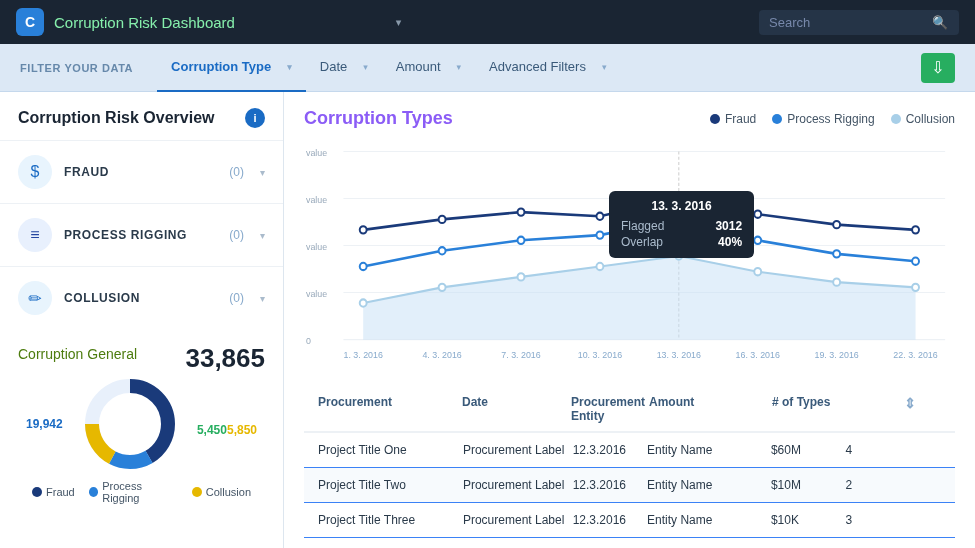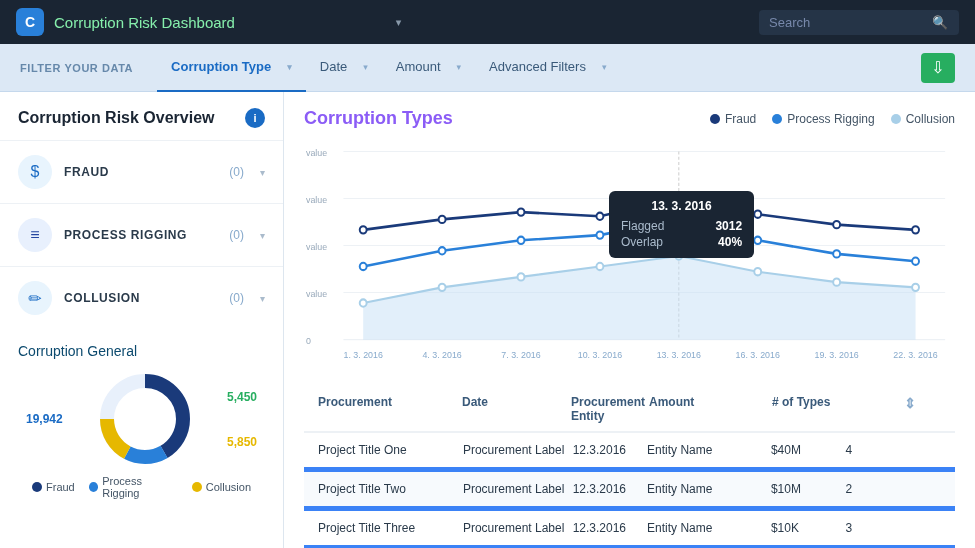--- a/index.html
+++ b/index.html
@@ -140,31 +140,31 @@
       font-size: 12px; font-weight: 700; color: #2a3a4a; letter-spacing: 0.05em;
       flex: 1;
     }
     .sidebar-count { font-size: 12px; color: #88aacc; margin-right: 4px; }
     .sidebar-chevron { color: #aabbcc; font-size: 10px; }
 
     
     .sidebar-general {
       padding: 14px 18px 6px;
     }
-    .general-label { font-size: 14px; color: #0c4a6e; font-weight: 500; margin-bottom: 10px; }
+    .general-label { font-size: 14px; color: #4d7c0f; font-weight: 500; margin-bottom: 10px; }
     .general-number { font-size: 26px; font-weight: 700; color: #1a2533; text-align: right; }
 
     .donut-row {
       display: flex; align-items: center; justify-content: space-between;
       padding: 0 8px;
     }
     .donut-left-label {
       font-size: 12px; color: #1a6bc4; font-weight: 600;
     }
-    .donut-right-labels { display: flex; flex-direction: column; gap: 19px; align-items: flex-end; }
+    .donut-right-labels { display: flex; flex-direction: row; gap: 0; align-items: flex-end; }
     .donut-label-green { font-size: 12px; color: #27ae60; font-weight: 600; }
     .donut-label-yellow { font-size: 12px; color: #e6b800; font-weight: 600; margin-top: 12px; }
 
     .donut-svg { display: block; margin: 0 auto; }
 
     .legend-row {
       display: flex; align-items: center; gap: 14px;
       padding: 6px 14px;
       justify-content: center;
     }
@@ -226,21 +226,21 @@
       grid-template-columns: 2fr 1.5fr 1fr 1.7fr 1fr 1fr 0.3fr;
       padding: 8px 14px;
       border-bottom: 2px solid #edf1f5;
       font-size: 12px; font-weight: 700; color: #3a5a7a;
       gap: 4px;
     }
     .table-row {
       display: grid;
       grid-template-columns: 2fr 1.5fr 1fr 1.7fr 1fr 1fr 0.3fr;
       padding: 10px 14px;
-      border-bottom: 5px solid #3b82f6;
+      border-bottom: 1px solid #3b82f6;
       font-size: 12px; color: #2a3a4a;
       gap: 4px;
       align-items: center;
     }
     .table-row:nth-child(odd) { background: #f7fafd; }
     .table-cell { }
     .sort-icon { color: #88aacc; font-size: 14px; text-align: right; cursor: pointer; }
   </style>
 </head>
 <body>
@@ -311,20 +311,21 @@
         <div class="sidebar-icon icon-collusion">✏</div>
         <span class="sidebar-section-label">COLLUSION</span>
         <span class="sidebar-count">(0)</span>
         <span class="sidebar-chevron">▾</span>
       </div>
     </div>
 
     <div class="sidebar-general">
       <div style="display:flex;justify-content:space-between;align-items:center">
         <span class="general-label">Corruption General</span>
+        <span class="general-number">33,865</span>
       </div>
 
       <div class="donut-row">
         <span class="donut-left-label">19,942</span>
         <svg class="donut-svg" width="100" height="100" viewBox="0 0 100 100">
 
           <circle cx="50" cy="50" r="38" fill="none" stroke="#e8f0fb" stroke-width="14"></circle>
 
           <circle cx="50" cy="50" r="38" fill="none" stroke="#1a3a7a" stroke-width="14" stroke-dasharray="159 238.76" stroke-dashoffset="59.7" transform="rotate(-90 50 50)"></circle>
 
@@ -455,21 +456,21 @@
         <div class="table-cell">Procurement Entity</div>
         <div class="table-cell">Amount</div>
         <div class="table-cell"># of Types</div>
         <div class="table-cell sort-icon">⇕</div>
       </div>
       <div class="table-row">
         <div class="table-cell">Project Title One</div>
         <div class="table-cell">Procurement Label</div>
         <div class="table-cell">12.3.2016</div>
         <div class="table-cell">Entity Name</div>
-        <div class="table-cell">$40M</div>
+        <div class="table-cell">$60M</div>
         <div class="table-cell">4</div>
         <div class="table-cell"></div>
       </div>
       <div class="table-row">
         <div class="table-cell">Project Title Two</div>
         <div class="table-cell">Procurement Label</div>
         <div class="table-cell">12.3.2016</div>
         <div class="table-cell">Entity Name</div>
         <div class="table-cell">$10M</div>
         <div class="table-cell">2</div>

